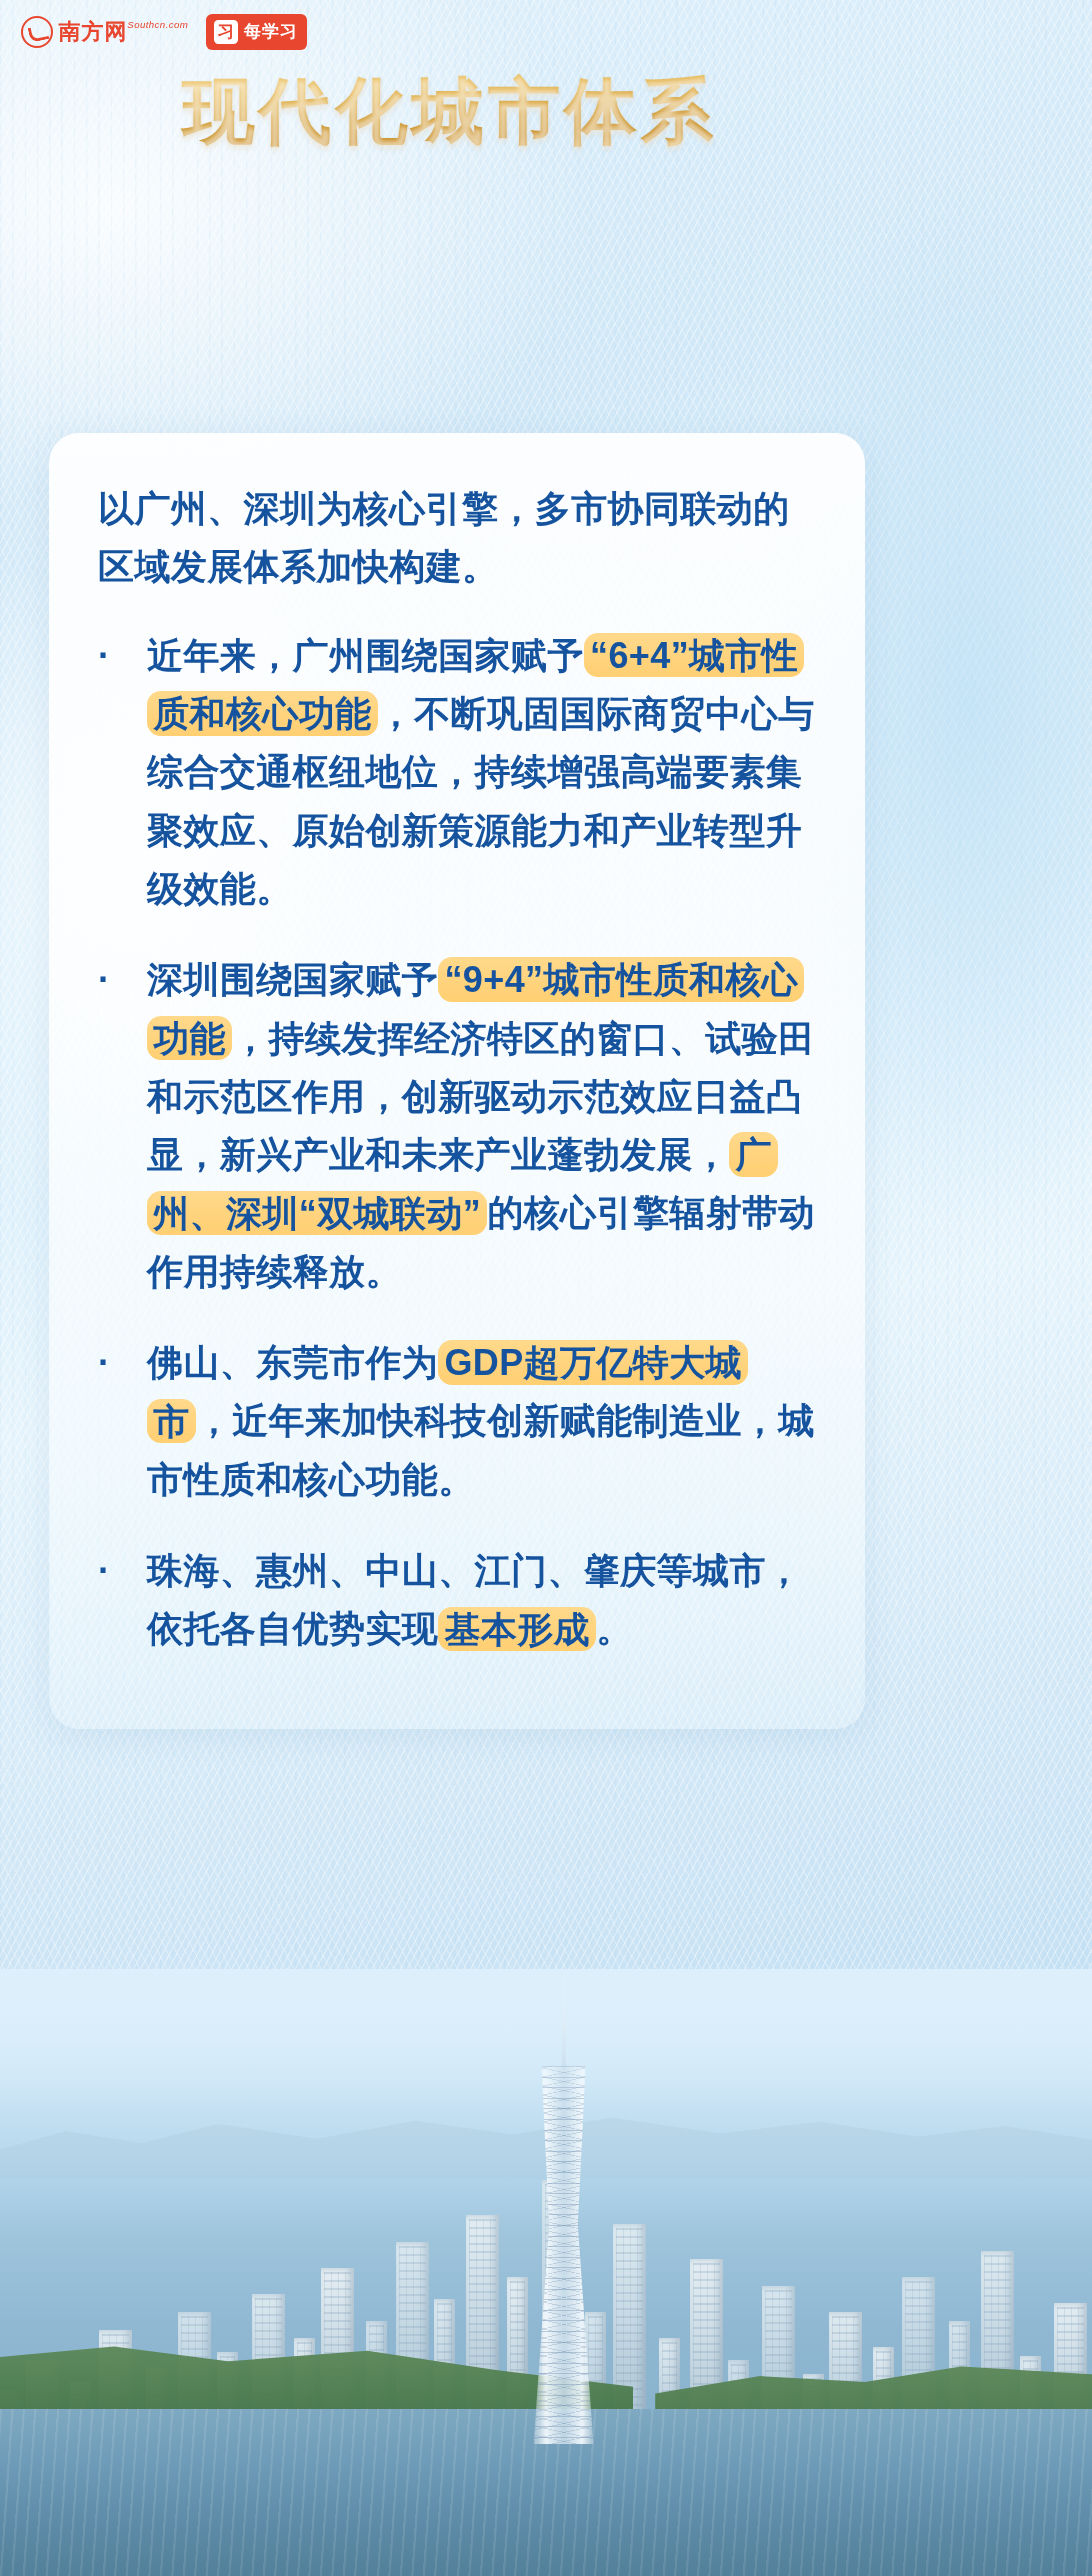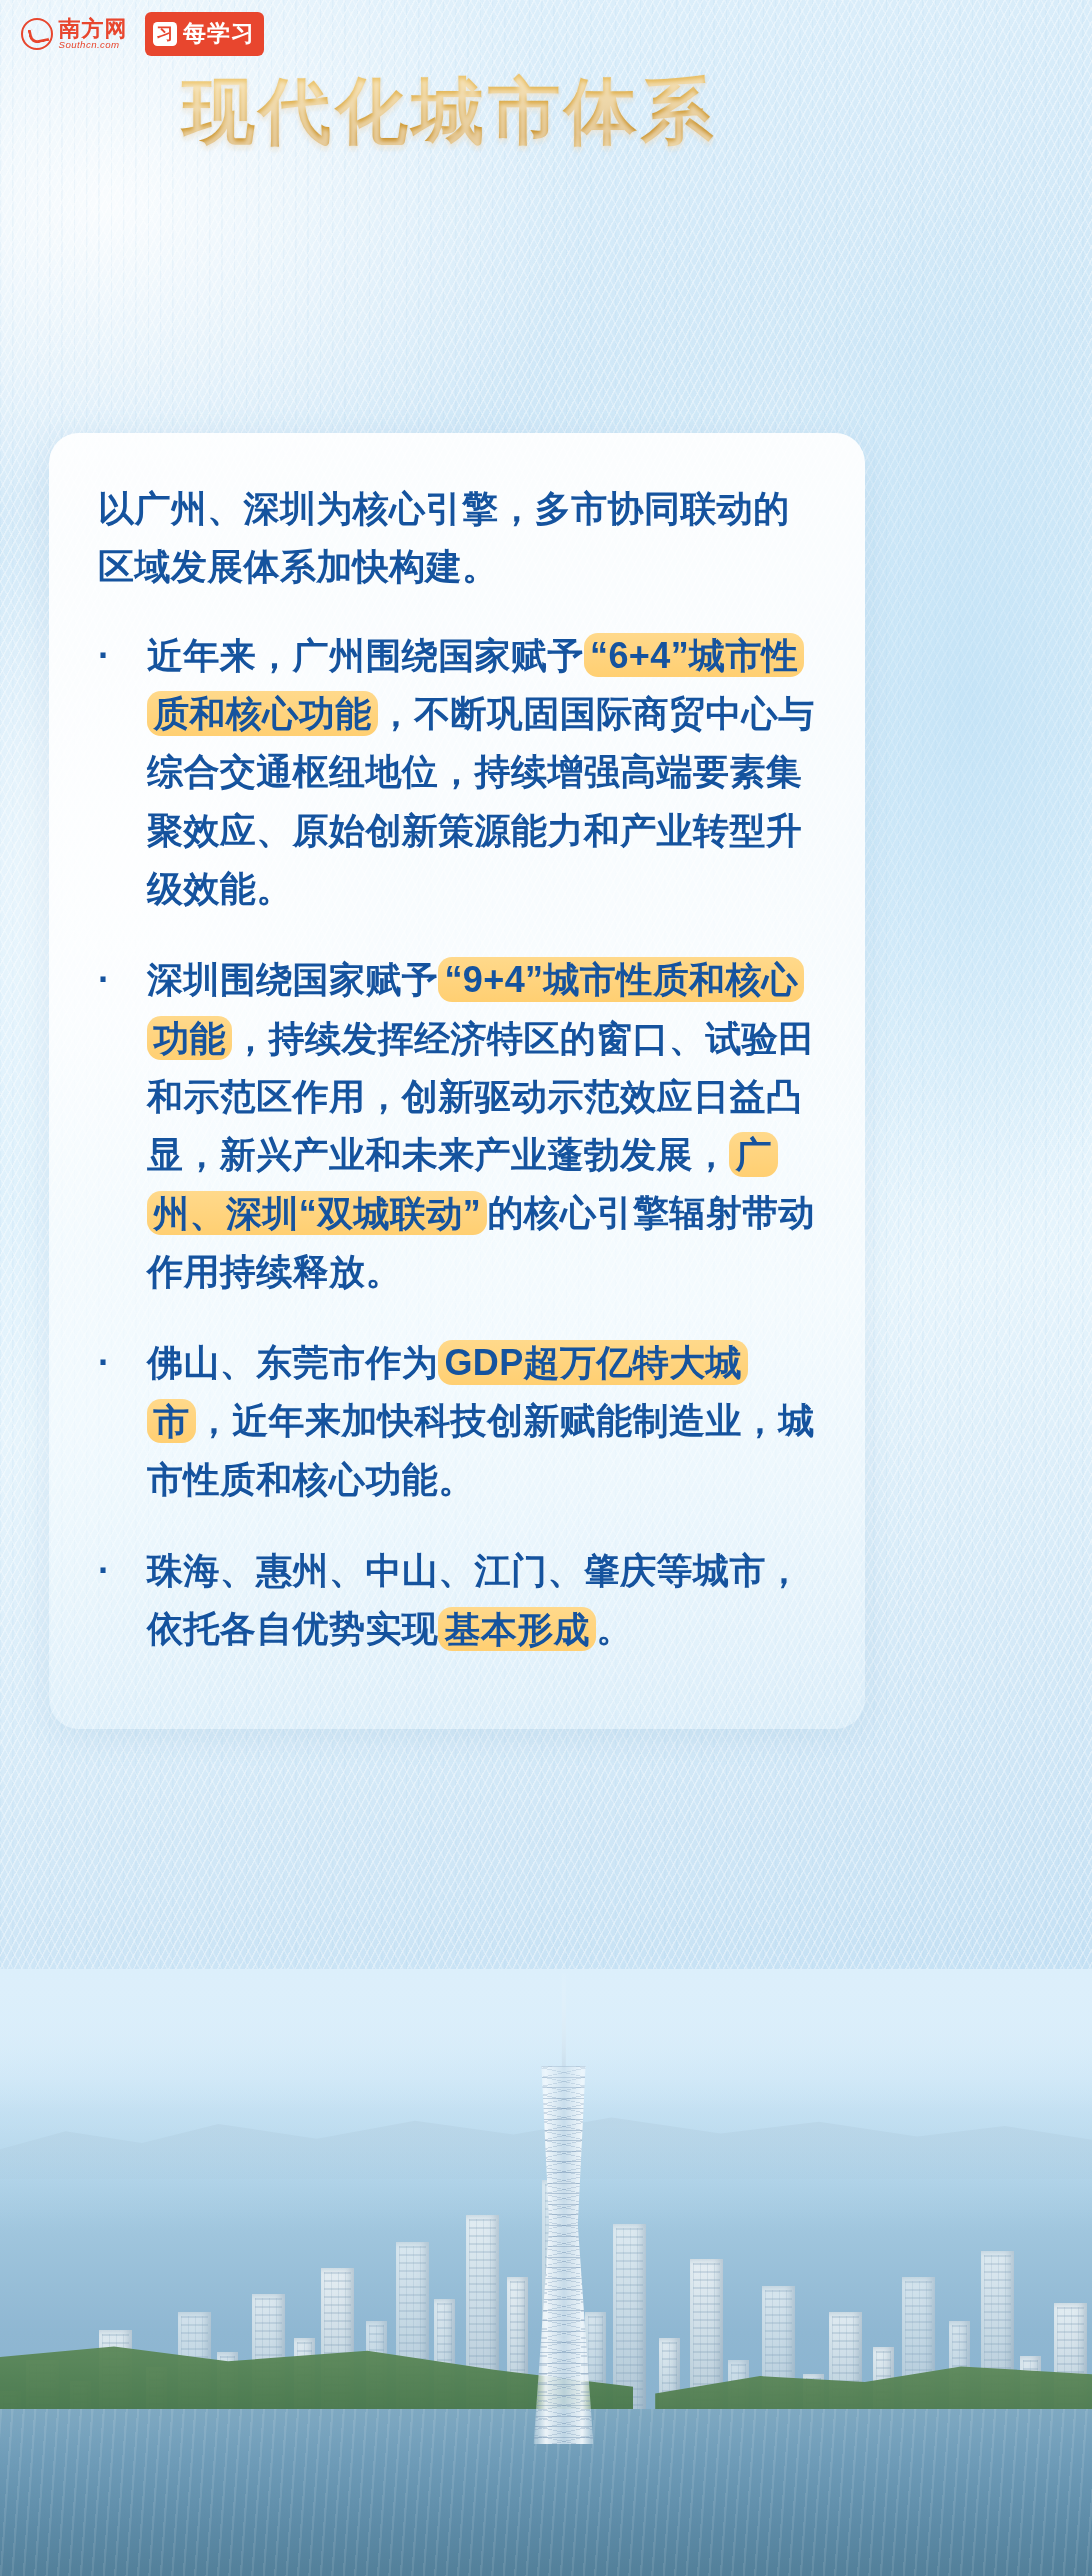--- a/index.html
+++ b/index.html
@@ -79,21 +79,20 @@
     position: absolute;
     left: 6.2px; top: 8px;
     width: 16px; height: 12.3px;
     border-left: 3.5px solid #e8462e;
     border-bottom: 3.5px solid #e8462e;
     border-bottom-left-radius: 8.8px;
     transform: rotate(-12deg);
   }
   .logo-text {
     display: flex;
-    flex-direction: column;
     line-height: 1.05;
   }
   .logo-cn {
     font-size: 22px;
     font-weight: bold;
     color: #e8462e;
     letter-spacing: 0.9px;
     font-family: "Liberation Serif", "DejaVu Serif", serif;
   }
   .logo-en {
@@ -117,21 +116,21 @@
     color: #e8462e;
     border-radius: 4.4px;
     font-size: 16.7px;
     font-weight: bold;
     display: flex;
     align-items: center;
     justify-content: center;
     font-family: "Liberation Serif", "DejaVu Serif", serif;
   }
   .xuexi-label {
-    font-size: 23px;
+    font-size: 17px;
     font-weight: bold;
     letter-spacing: 0.9px;
     font-family: Liberation Mono, monospace;
   }
 
   
   .title-block {
     position: absolute;
     top: 69px;
     left: 0;

